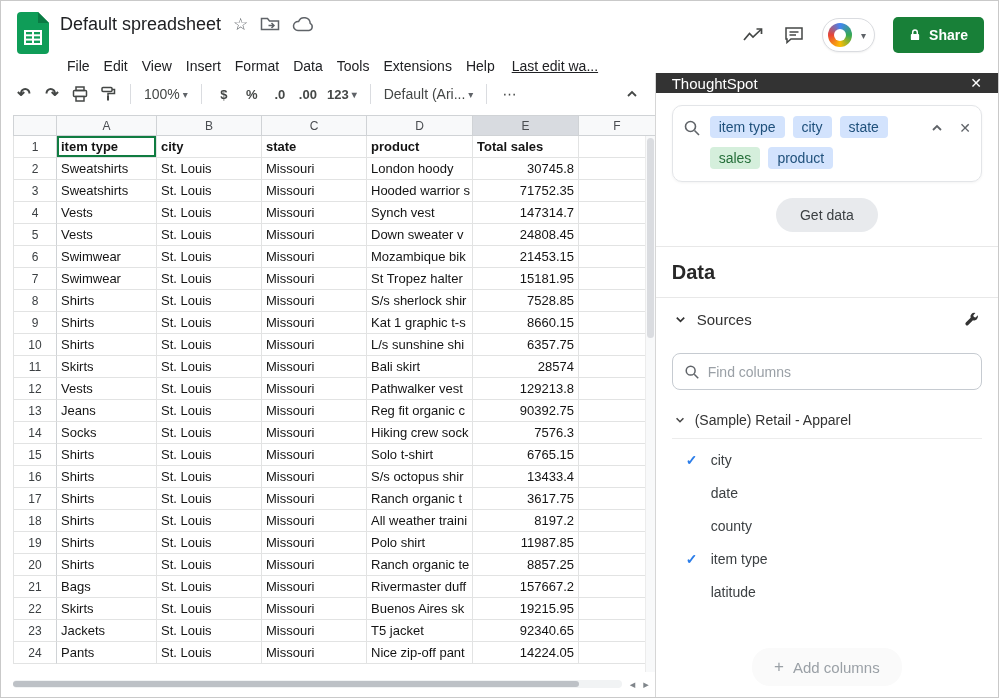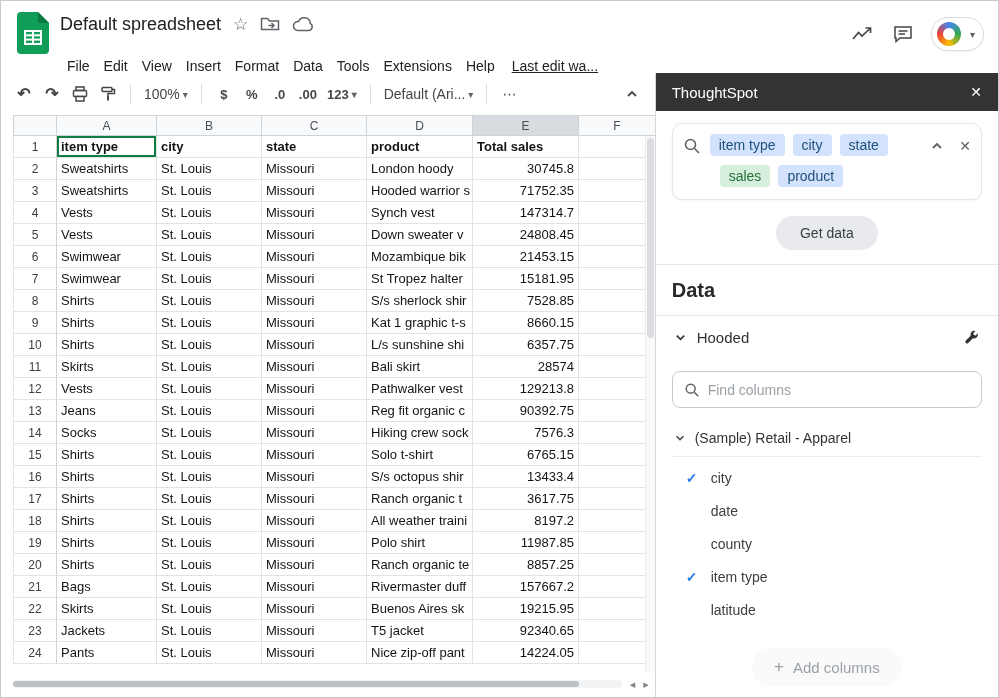--- a/index.html
+++ b/index.html
@@ -55,27 +55,27 @@
   
   .hscroll { position:absolute; bottom:7px; left:12px; right:6px; height:14px; display:flex; align-items:center; gap:8px; }
   .hscroll-track { flex:1; height:8px; background:#f1f3f4; border-radius:4px; position:relative; }
   .hscroll-thumb { position:absolute; left:0; top:1px; height:6px; width:93%; background:#bdc1c6; border-radius:3px; }
   .scroll-arrow { color:#80868b; font-size:11px; line-height:1; }
   .vscroll { position:absolute; top:63px; right:0; bottom:26px; width:10px; background:#f8f9fa; border-left:1px solid #ececec; }
   .vscroll-thumb { position:absolute; top:2px; left:1px; width:7px; height:200px; background:#dadce0; border-radius:4px; }
 
   
   .ts-panel { width:344px; border-left:1px solid #d6d6d6; display:flex; flex-direction:column; background:#fff; }
-  .ts-header { height:38px; background:var(--panel-header-bg,#333333); color:#fff; display:flex; align-items:center; padding:0 16px; font-size:15px; font-weight:500; flex:none; }
+  .ts-header { height:20px; background:var(--panel-header-bg,#333333); color:#fff; display:flex; align-items:center; padding:0 16px; font-size:15px; font-weight:500; flex:none; }
   .ts-close { margin-left:auto; font-size:14px; color:#fff; }
   .ts-body { flex:1; padding:12px 16px 12px; display:flex; flex-direction:column; overflow:hidden; }
   .ts-search { border:1px solid #e3e5e8; border-radius:10px; padding:10px 10px 12px; display:flex; gap:9px; box-shadow:0 1px 3px rgba(0,0,0,.05); }
   .chips-col { flex:1; display:flex; flex-direction:column; gap:9px; }
   .chip-row { display:flex; gap:8px; flex-wrap:wrap; }
-  .chip-row.second { margin-left:10px;align-items:center; }
+  .chip-row.second { margin-left:0;align-items:center; }
   .chip { padding:3px 9px; border-radius:4px; font-size:14px; white-space:nowrap; }
   .chip.attribute { background:var(--chip-attribute-bg,#d3e3fd); color:var(--chip-attribute-text,#20517c); }
   .chip.measure { background:var(--chip-measure-bg,#d5efdc); color:var(--chip-measure-text,#256f3a); }
   .search-actions { display:flex; gap:15px; align-items:center; height:24px; color:#5f6368; }
   .get-data { margin:16px auto 14px; background:#e8eaed; border:none; border-radius:18px; padding:9px 24px; font-size:14px; color:#3c4043; font-family:inherit; }
   .ts-divider { height:1px; background:#e8e8e8; margin:0 -16px; flex:none; }
   .data-heading { font-size:20px; font-weight:700; color:#282828; padding:14px 0 13px; }
   .sources-row { display:flex; align-items:center; gap:10px; padding:13px 2px 9px; color:#333; font-size:15px; }
   .wrench { margin-left:auto; display:flex; }
   .find-input { display:flex; align-items:center; gap:8px; border:1.5px solid #c6cbd1; border-radius:8px; height:37px; padding:0 11px; margin:16px 0 12px; }
@@ -149,20 +149,29 @@
         <svg width="20" height="18" viewBox="0 0 20 18" fill="none" stroke="#444746" stroke-width="1.5">
           <path d="M2 2 h16 v11 H7 l-4 3.5 V13 H2 z"></path>
           <line x1="5.5" y1="6" x2="14.5" y2="6"></line>
           <line x1="5.5" y1="9" x2="12" y2="9"></line>
         </svg>
       </span>
       <span class="meet-pill">
         <span class="meet-circle"></span>
         <span class="dd">▾</span>
       </span>
+      <button class="share-btn">
+        <span>
+          <svg width="12" height="14" viewBox="0 0 13 14">
+            <rect x="2" y="6" width="9" height="6.5" rx="1" fill="#fff"></rect>
+            <path d="M4 6 V4.2 a2.5 2.5 0 0 1 5 0 V6" fill="none" stroke="#fff" stroke-width="1.6"></path>
+          </svg>
+        </span>
+        <span>Share</span>
+      </button>
     </div>
   </div>
 
   <div class="main">
 
     <div class="sheet-area">
 
       <div class="toolbar">
         <div class="tb-btn">
             <span class="glyph">↶</span>
@@ -497,21 +506,21 @@
         <div class="ts-divider"></div>
         <div class="data-heading">Data</div>
         <div class="ts-divider"></div>
 
         <div class="sources-row">
           <span>
             <svg width="13" height="13" viewBox="0 0 14 14" fill="none" stroke="#333" stroke-width="1.8">
               <polyline points="3,5 7,9 11,5"></polyline>
             </svg>
           </span>
-          <span>Hooded</span>
+          <span>Sources</span>
           <span class="wrench">
             <svg width="17" height="17" viewBox="0 0 16 16" fill="#333">
               <path d="M13.9 4.1 a3.5 3.5 0 0 1 -4.5 4.5 L4.9 13.1 a1.55 1.55 0 0 1 -2.2 -2.2 L7.2 6.4 A3.5 3.5 0 0 1 11.7 1.9 L9.7 3.9 l.5 1.7 1.7.5 z"></path>
             </svg>
           </span>
         </div>
 
         <div class="find-input">
           <span>
             <svg width="16" height="16" viewBox="0 0 18 18" fill="none" stroke="#5f6368" stroke-width="1.7">

